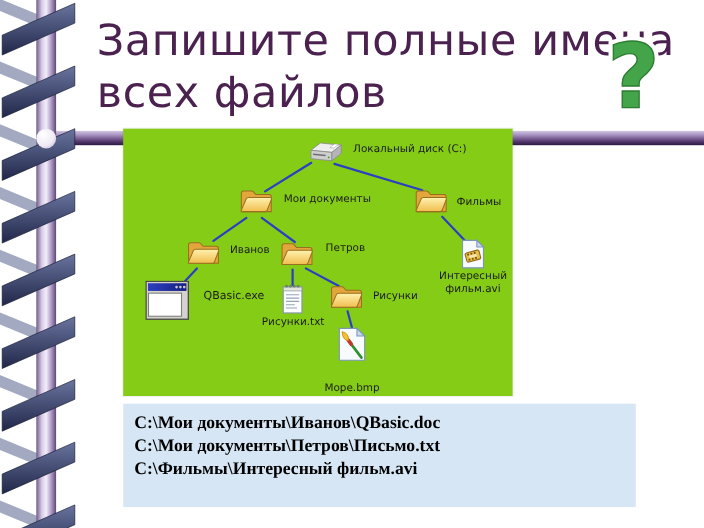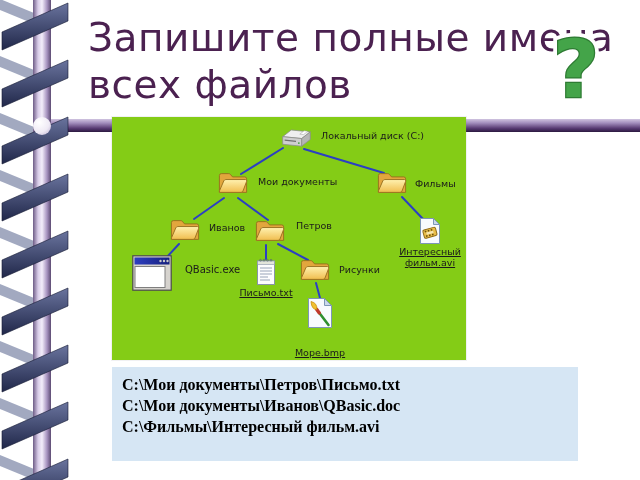--- a/index.html
+++ b/index.html
@@ -13,21 +13,21 @@
   .hbar{position:absolute;left:40px;top:119px;width:600px;height:13px;z-index:1;
         background:linear-gradient(#D0C4E0 0%,#A48FBE 30%,#573A72 72%,#2B1940 100%);}
 
   .decor{position:absolute;left:0;top:0;z-index:3;}
 
   .diagram{position:absolute;left:112px;top:117px;width:354px;height:243px;
            background:#84cc16;z-index:2;box-shadow:0 0 0 1px rgba(120,120,140,0.10);}
   .edges{position:absolute;left:0;top:0;}
   .node{position:absolute;}
   .nlabel{position:absolute;font-size:9.5px;line-height:11px;color:#1b1b1b;white-space:nowrap;}
-  .nlabel.center{text-align:center;white-space:normal;text-decoration:underline;}
+  .nlabel.center{text-align:center;white-space:normal;}
 
   .answers{position:absolute;left:112px;top:367px;width:466px;height:94px;z-index:2;
            background:#D6E6F4;box-sizing:border-box;padding:7px 0 0 10px;}
   .answers .line{font-family:"Liberation Serif","DejaVu Serif",serif;font-weight:bold;
                  font-size:16px;line-height:21px;color:#000;white-space:nowrap;}
 </style>
 </head>
 <body>
 
 <svg width="0" height="0" style="position:absolute" aria-hidden="true">
@@ -204,35 +204,35 @@
   <div class="nlabel" style="left:184px;top:103px">Петров</div>
 
   <svg class="node" style="left:20px;top:138px" width="40" height="36" viewBox="0 0 40 36">
       <use href="#sym-window"></use>
     </svg>
   <div class="nlabel" style="left:73px;top:147px;font-size:10px">QBasic.exe</div>
 
   <svg class="node" style="left:144px;top:141px" width="20" height="28" viewBox="0 0 20 28">
       <use href="#sym-textfile"></use>
     </svg>
-  <div class="nlabel center" style="left:126px;top:170px;width:56px">Письмо.txt</div>
+  <div class="nlabel center" style="left:126px;top:170px;width:56px">Рисунки.txt</div>
 
   <svg class="node" style="left:188px;top:140px" width="30" height="26" viewBox="0 0 32 27">
       <use href="#sym-folder"></use>
     </svg>
   <div class="nlabel" style="left:227px;top:147px">Рисунки</div>
 
   <svg class="node" style="left:195px;top:180px" width="26" height="32" viewBox="0 0 26 32">
       <use href="#sym-paintfile"></use>
     </svg>
   <div class="nlabel center" style="left:182px;top:230px;width:52px">Море.bmp</div>
 
   <svg class="node" style="left:307px;top:100px" width="22" height="28" viewBox="0 0 22 28">
       <use href="#sym-videofile"></use>
     </svg>
   <div class="nlabel center" style="left:286px;top:129px;width:64px">Интересный фильм.avi</div>
 </div>
 
 <div class="answers">
+  <div class="line">C:\Мои документы\Иванов\QBasic.doc</div>
   <div class="line">C:\Мои документы\Петров\Письмо.txt</div>
-  <div class="line">C:\Мои документы\Иванов\QBasic.doc</div>
   <div class="line">C:\Фильмы\Интересный фильм.avi</div>
 </div>
 
 </body></html>

